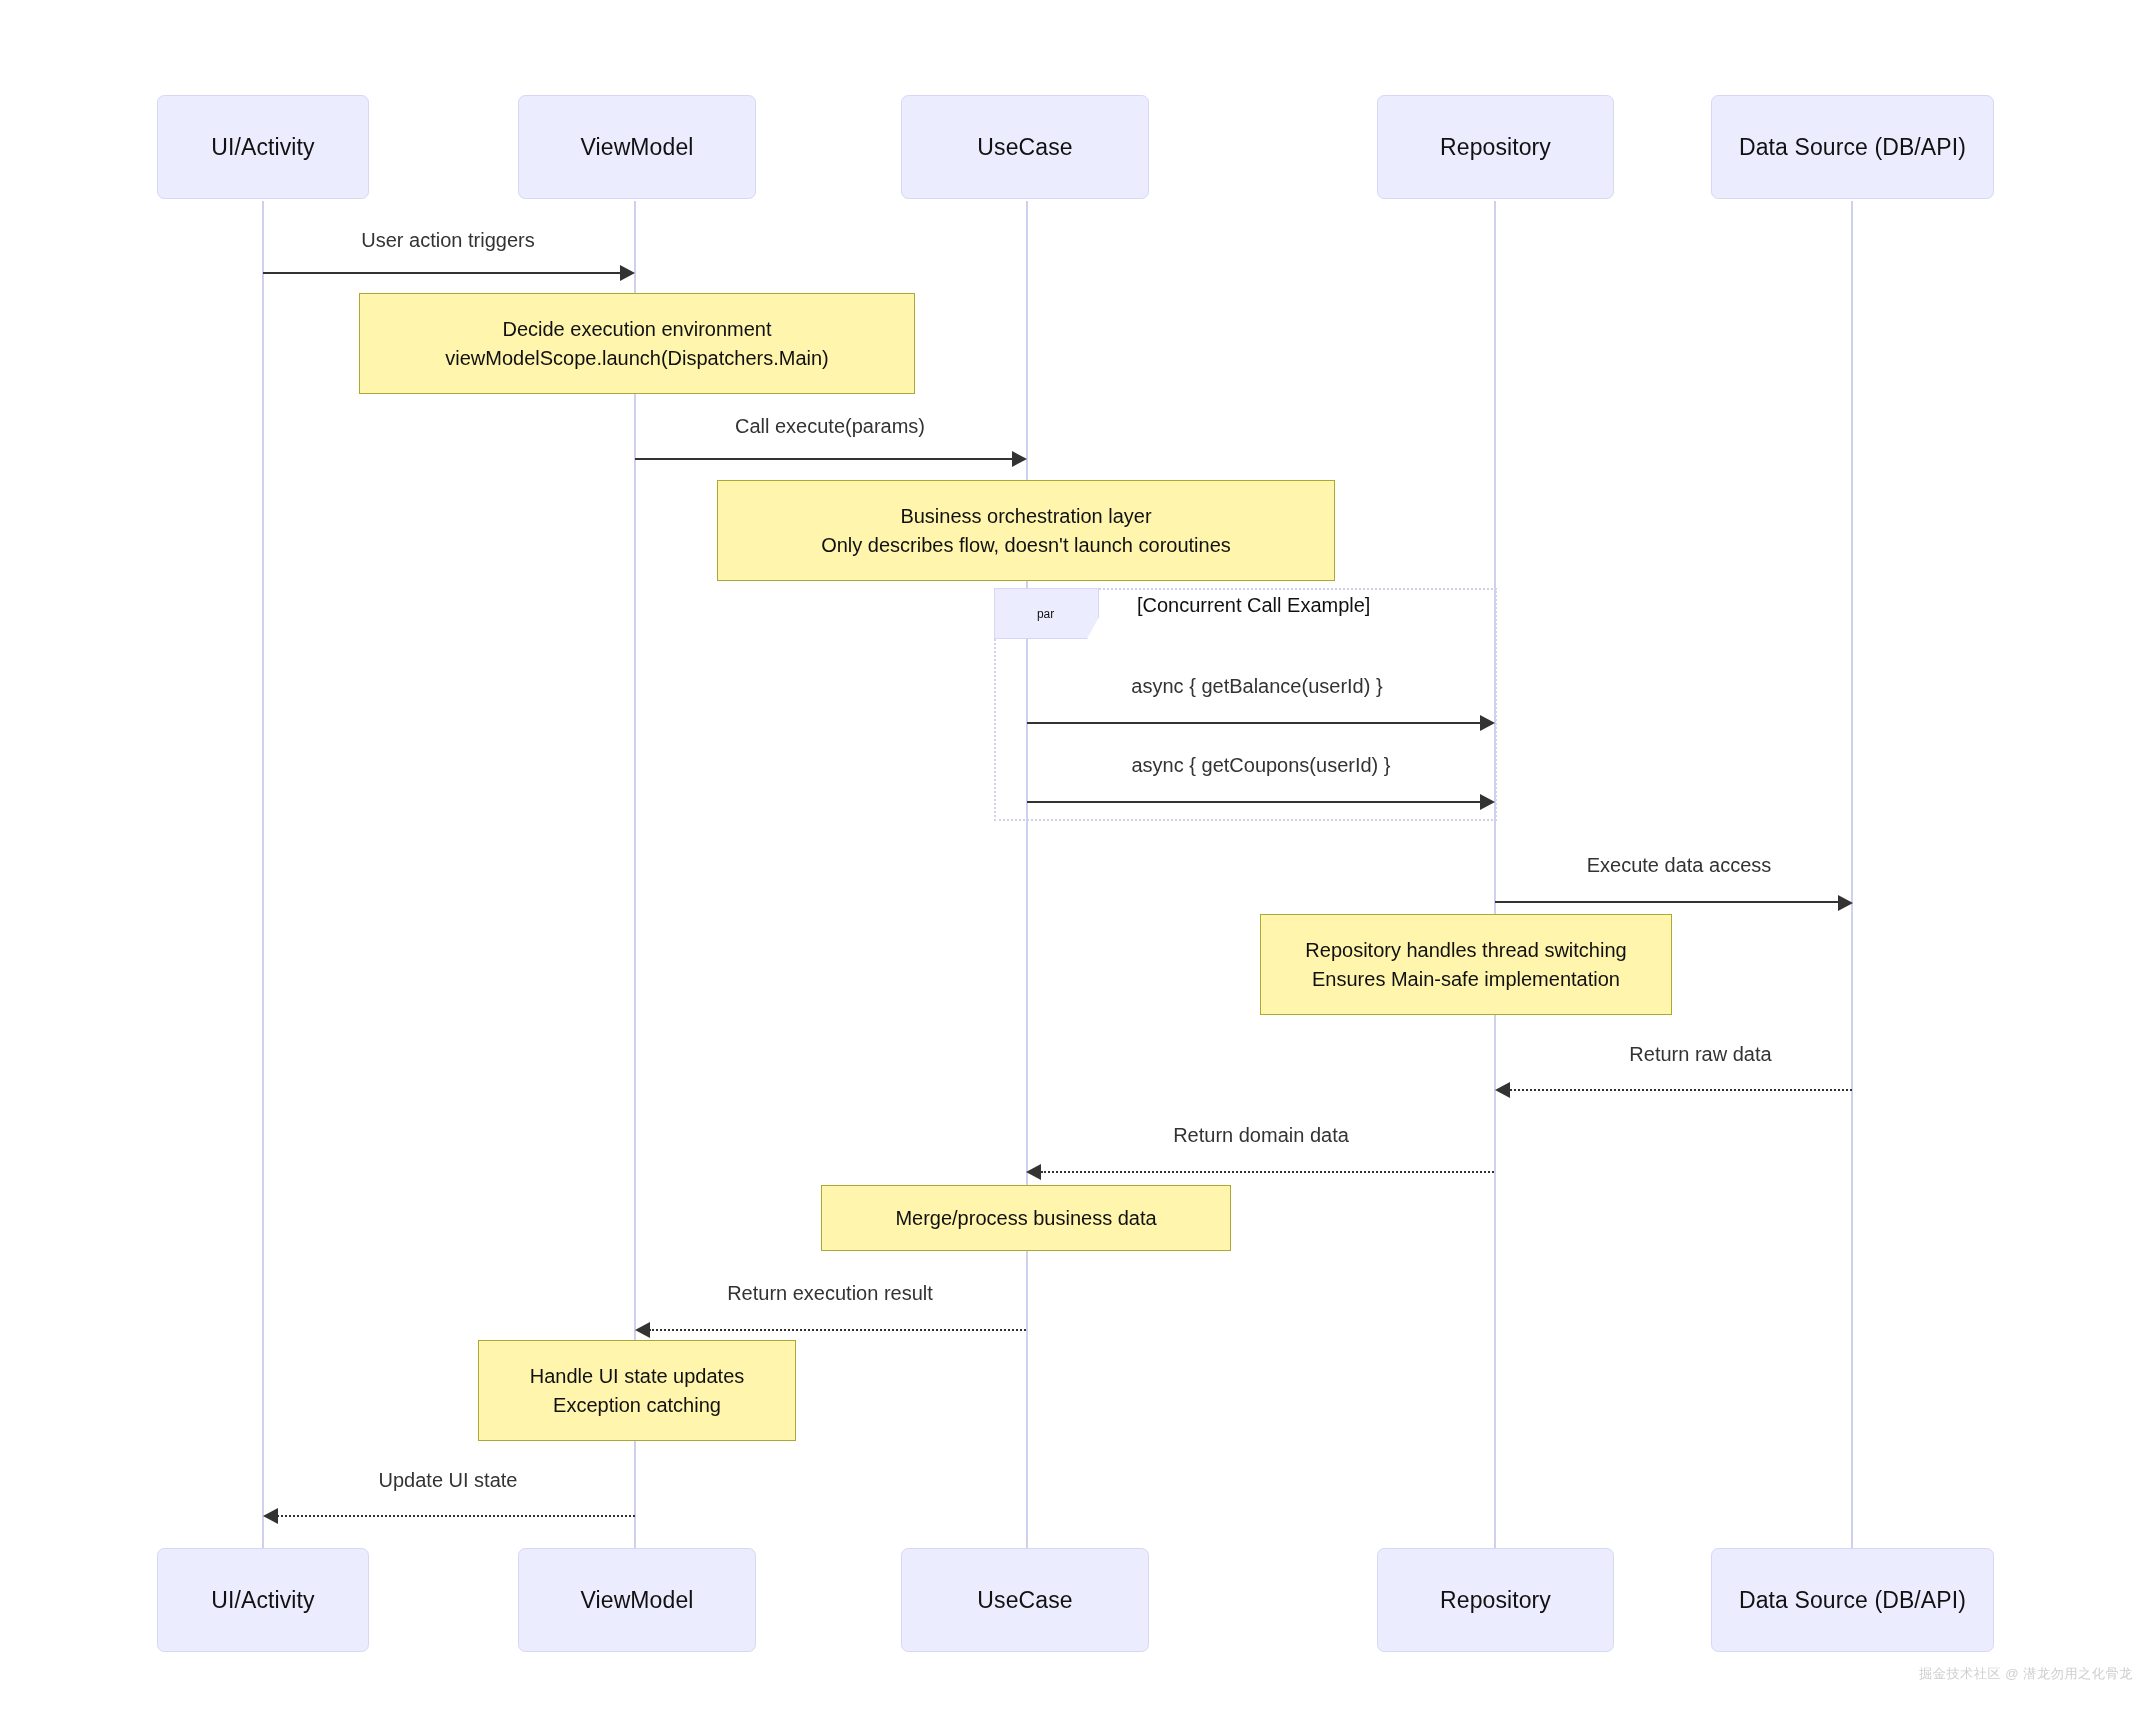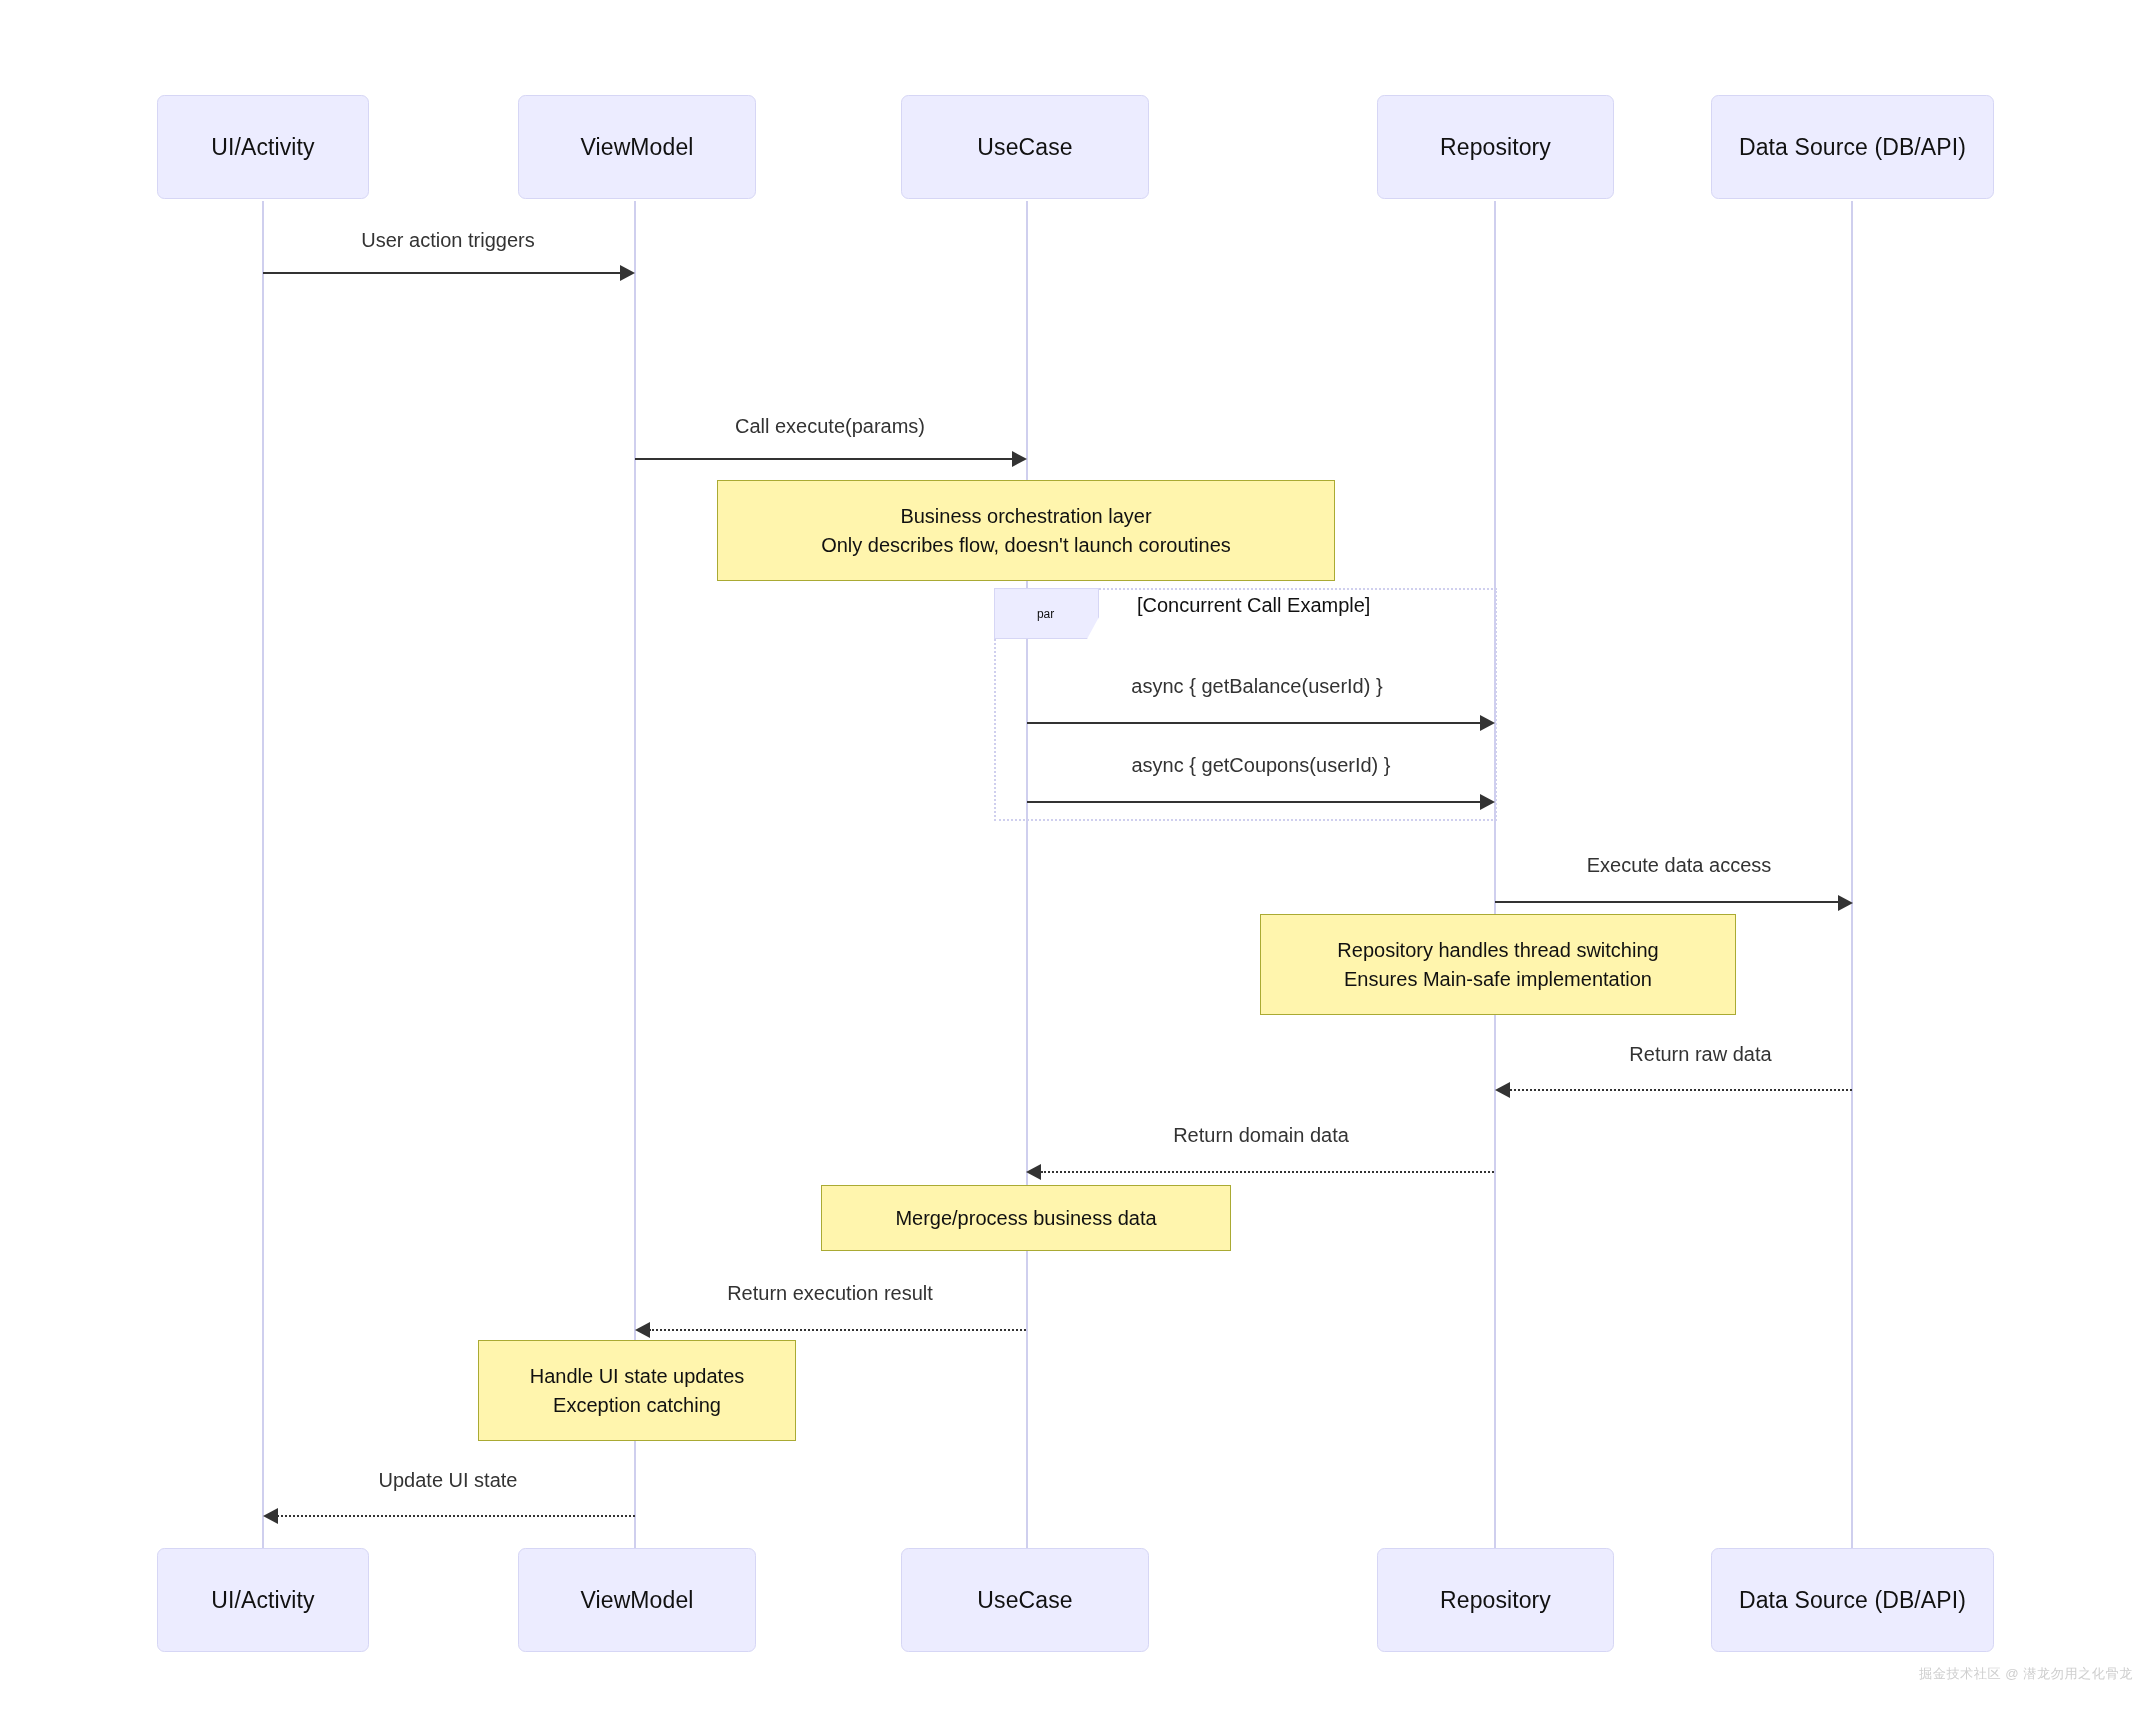--- a/index.html
+++ b/index.html
@@ -162,20 +162,24 @@
     <span>Repository</span>
   </div>
   <div class="participant" style="left:1711px; top:1548px; width:283px; height:104px;">
     <span>Data Source (DB/API)</span>
   </div>
 
   <div class="msg-label" style="left:262px; top:229px; width:372px;">User action triggers</div>
   <div class="msg-line" style="left:263px; top:272px; width:358px;"></div>
   <div class="arrowhead right" style="left:620px; top:265px;"></div>
 
+  <div class="note" style="left:359px; top:293px; width:556px; height:101px;">
+    <div>Decide execution environment</div>
+    <div>viewModelScope.launch(Dispatchers.Main)</div>
+  </div>
 
   <div class="msg-label" style="left:634px; top:415px; width:392px;">Call execute(params)</div>
   <div class="msg-line" style="left:635px; top:458px; width:377px;"></div>
   <div class="arrowhead right" style="left:1012px; top:451px;"></div>
 
   <div class="note" style="left:717px; top:480px; width:618px; height:101px;">
     <div>Business orchestration layer</div>
     <div>Only describes flow, doesn't launch coroutines</div>
   </div>
 
@@ -190,21 +194,21 @@
   <div class="arrowhead right" style="left:1480px; top:715px;"></div>
 
   <div class="msg-label" style="left:1027px; top:754px; width:468px;">async { getCoupons(userId) }</div>
   <div class="msg-line" style="left:1027px; top:801px; width:454px;"></div>
   <div class="arrowhead right" style="left:1480px; top:794px;"></div>
 
   <div class="msg-label" style="left:1495px; top:854px; width:368px;">Execute data access</div>
   <div class="msg-line" style="left:1495px; top:901px; width:343px;"></div>
   <div class="arrowhead right" style="left:1838px; top:895px;"></div>
 
-  <div class="note" style="left:1260px; top:914px; width:476px; height:101px;">
+  <div class="note" style="left:1260px; top:914px; width:412px; height:101px;">
     <div>Repository handles thread switching</div>
     <div>Ensures Main-safe implementation</div>
   </div>
 
   <div class="msg-label" style="left:1495px; top:1043px; width:357px;padding-left:27px;">Return raw data</div>
   <div class="msg-line dotted" style="left:1510px; top:1089px; width:342px;"></div>
   <div class="arrowhead left" style="left:1495px; top:1082px;"></div>
 
   <div class="msg-label" style="left:1027px; top:1124px; width:468px;">Return domain data</div>
   <div class="msg-line dotted" style="left:1041px; top:1171px; width:453px;"></div>

